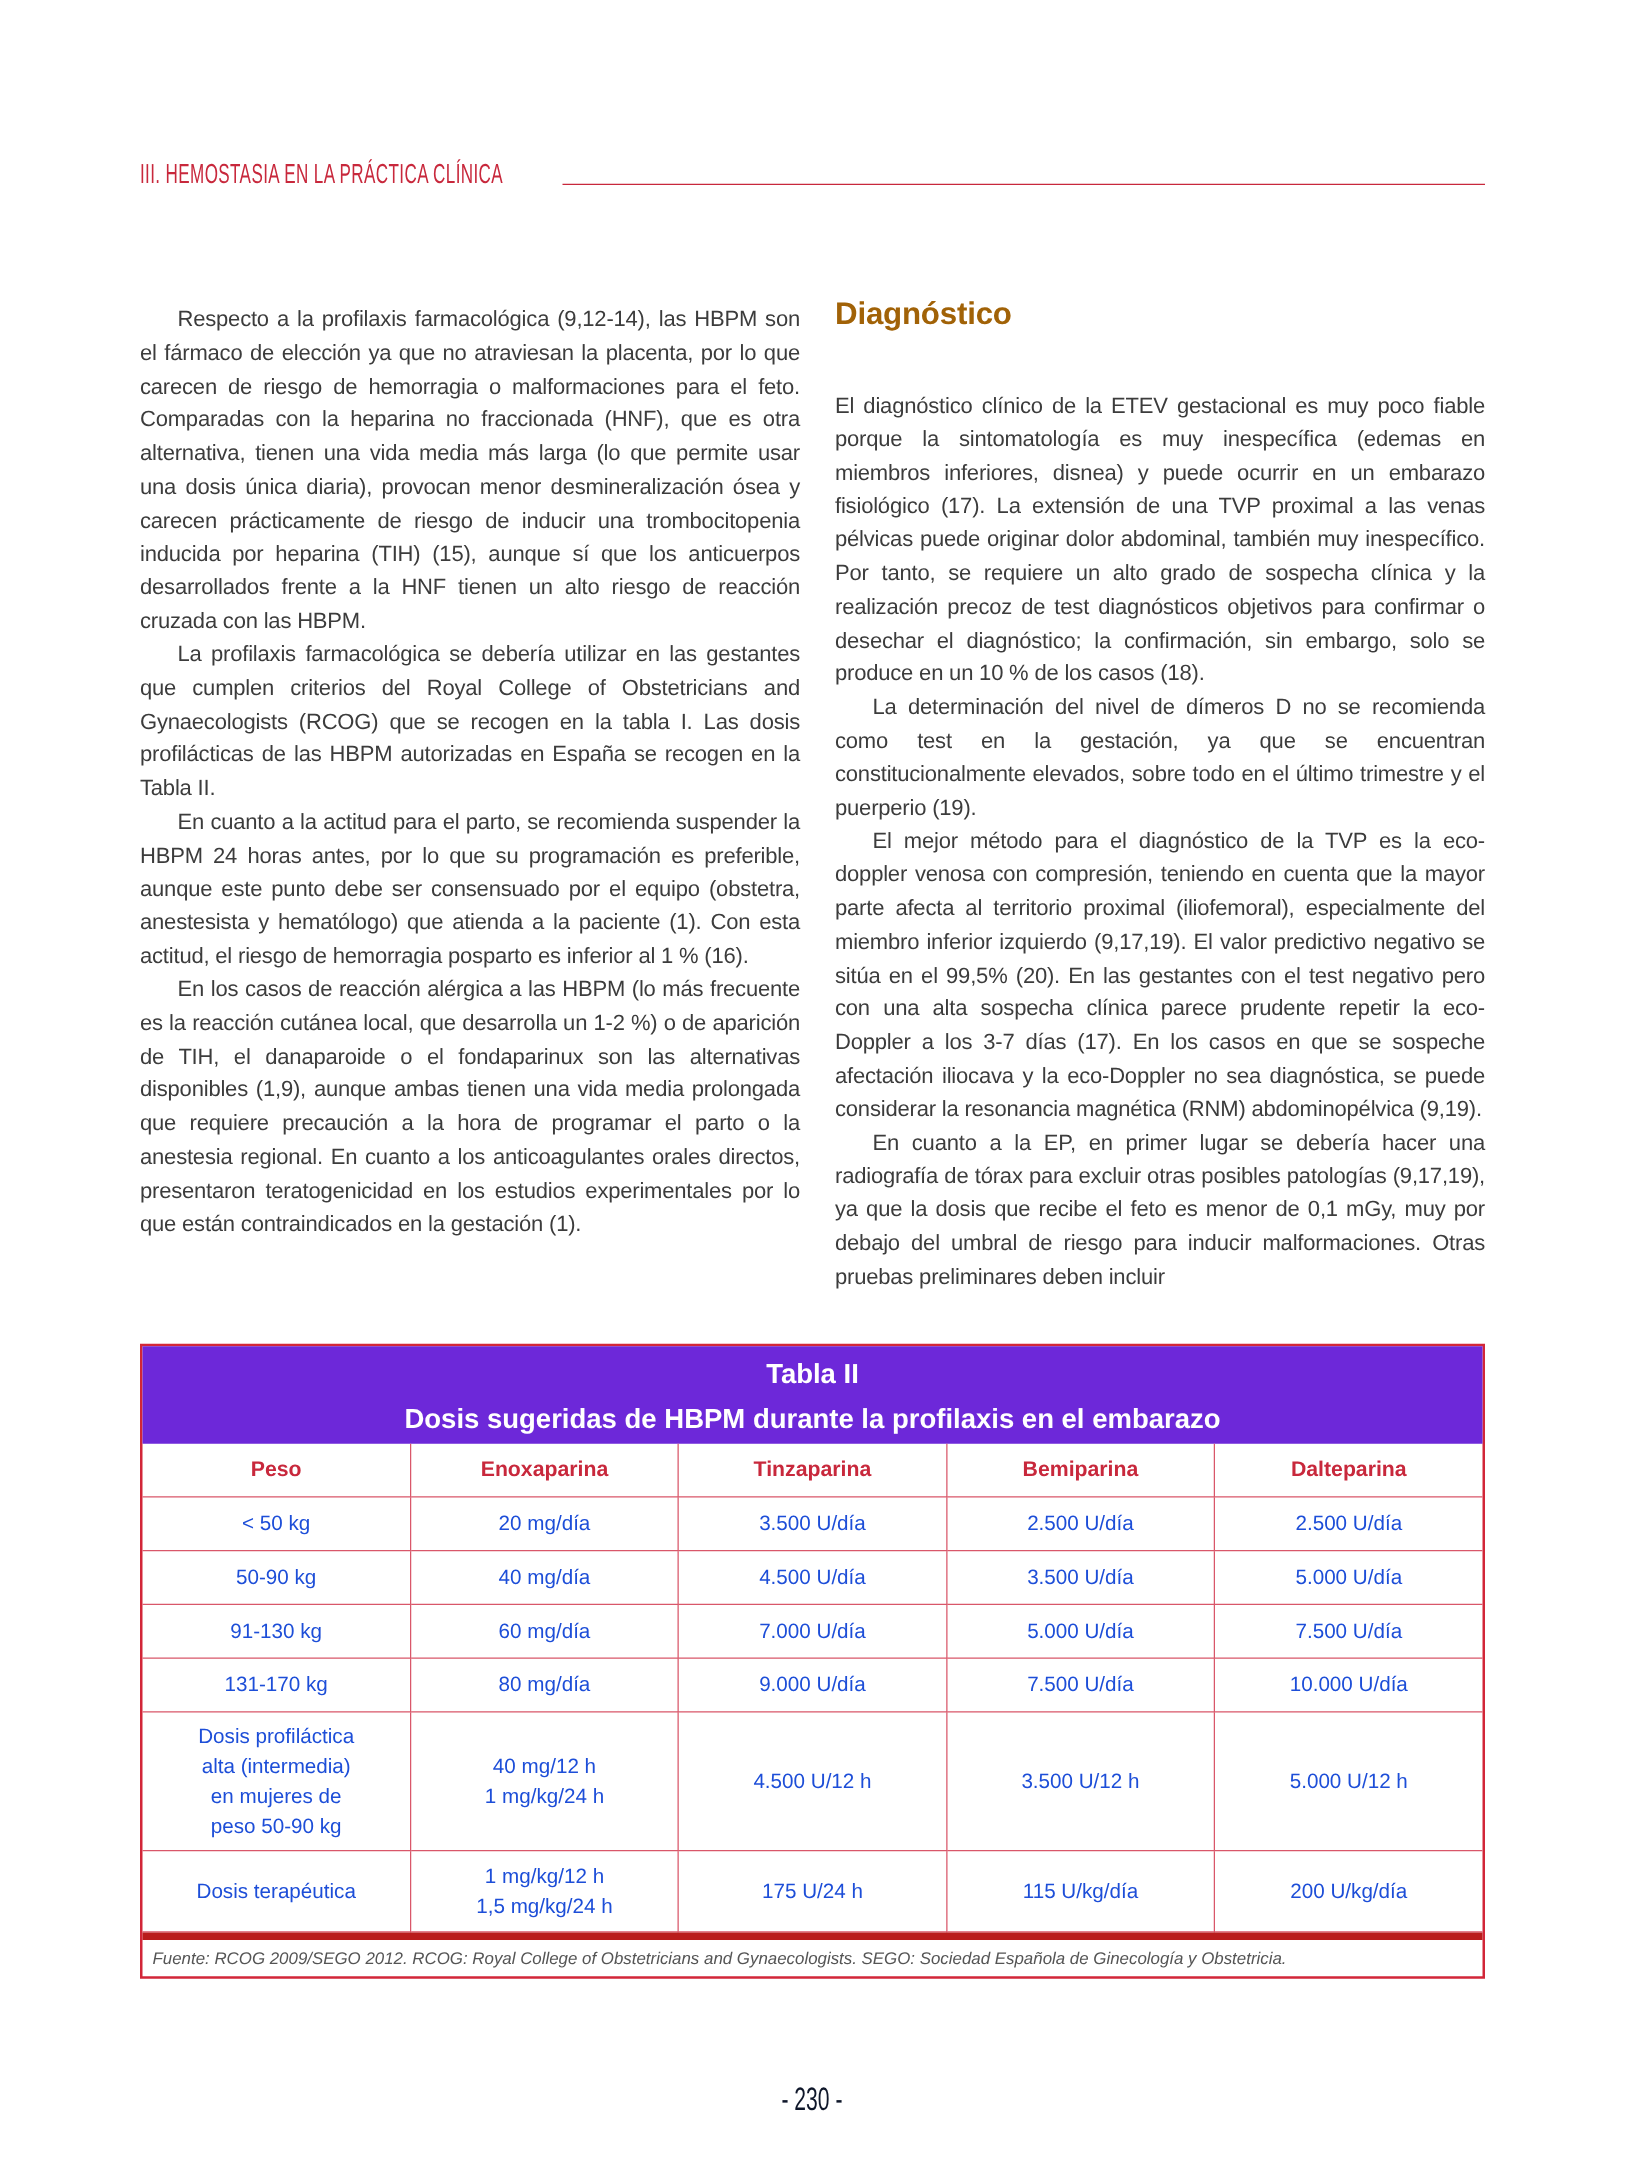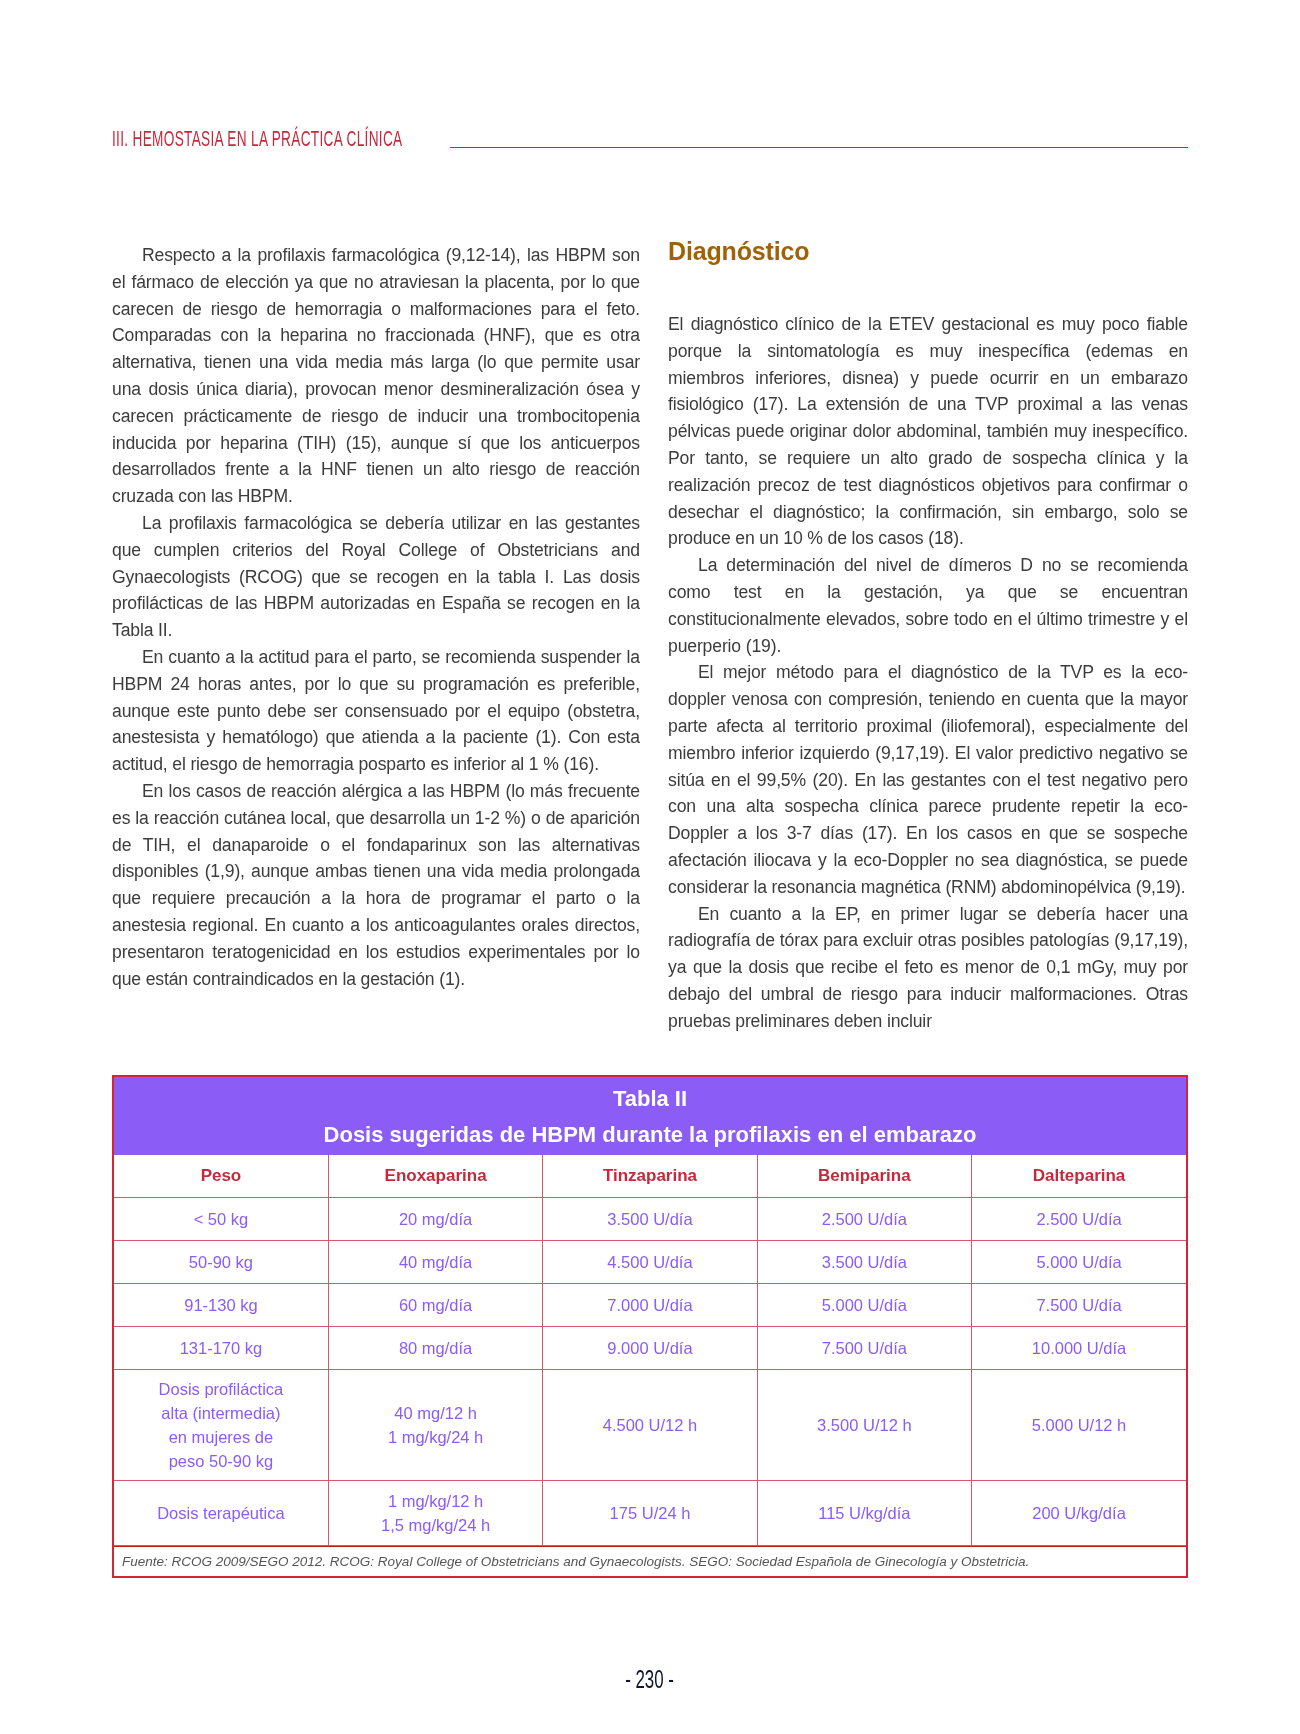--- a/index.html
+++ b/index.html
@@ -17,37 +17,37 @@
             color: #3c3c3c; letter-spacing: -0.15px; }
   .col-left { left: 112px; width: 528px; }
   .col-right { left: 668px; width: 520px; top: 232px; }
   .column p { margin: 0; text-indent: 30px; }
   .column p.noindent { text-indent: 0; }
   .section-heading { font-family: "Liberation Sans", sans-serif; font-weight: bold; font-size: 25px;
                      color: #a16207; margin: 4px 0 45px 0; line-height: 30px; }
 
   .table-wrap { position: absolute; left: 112px; top: 1075px; width: 1076px; border: 2px solid #d22638;
                 box-sizing: border-box; background: #fff; }
-  .table-head { background: #8b5cf6; color: #ffffff; text-align: center; font-weight: bold;
+  .table-head { background: #6d28d9; color: #ffffff; text-align: center; font-weight: bold;
                 padding: 4px 0 2px 0; }
   .table-head .t1 { font-size: 22px; line-height: 36px; }
   .table-head .t2 { font-size: 22px; line-height: 36px; }
   table { width: 100%; border-collapse: collapse; table-layout: fixed; padding-left: 26px; }
   th, td { border: 1px solid #d9576a; text-align: center; vertical-align: middle; font-size: 16.5px;
-           color: #8b5cf6; padding: 0 6px; }
+           color: #1d4ed8; padding: 0 6px; }
   th { color: #c8283c; font-weight: bold; height: 42px; font-size: 17px; }
   td { height: 42px; }
   tr:first-child th { border-top: none; }
   th:first-child, td:first-child { border-left: none; }
   th:last-child, td:last-child { border-right: none; }
   td.multi { line-height: 24px; padding: 4px 6px; }
   .tall td { height: 102px; }
   .ther td { height: 56px; }
   .source { font-style: italic; font-size: 13.5px; color: #555; padding: 6px 8px 6px 8px; text-align: left;
-            border-top: 1px solid #b91c1c; line-height: 17px; }
+            border-top: 6px solid #b91c1c; line-height: 17px; }
 
   .page-number { position: absolute; left: 0; width: 1300px; top: 1664px; text-align: center;
                  color: #0f172a; font-size: 26px; }
   .page-number span { display: inline-block; transform: scaleX(0.65); }
 </style>
 </head>
 <body>
 
 <header class="running-head">
   <span class="title">III. HEMOSTASIA EN LA PRÁCTICA CLÍNICA</span>

